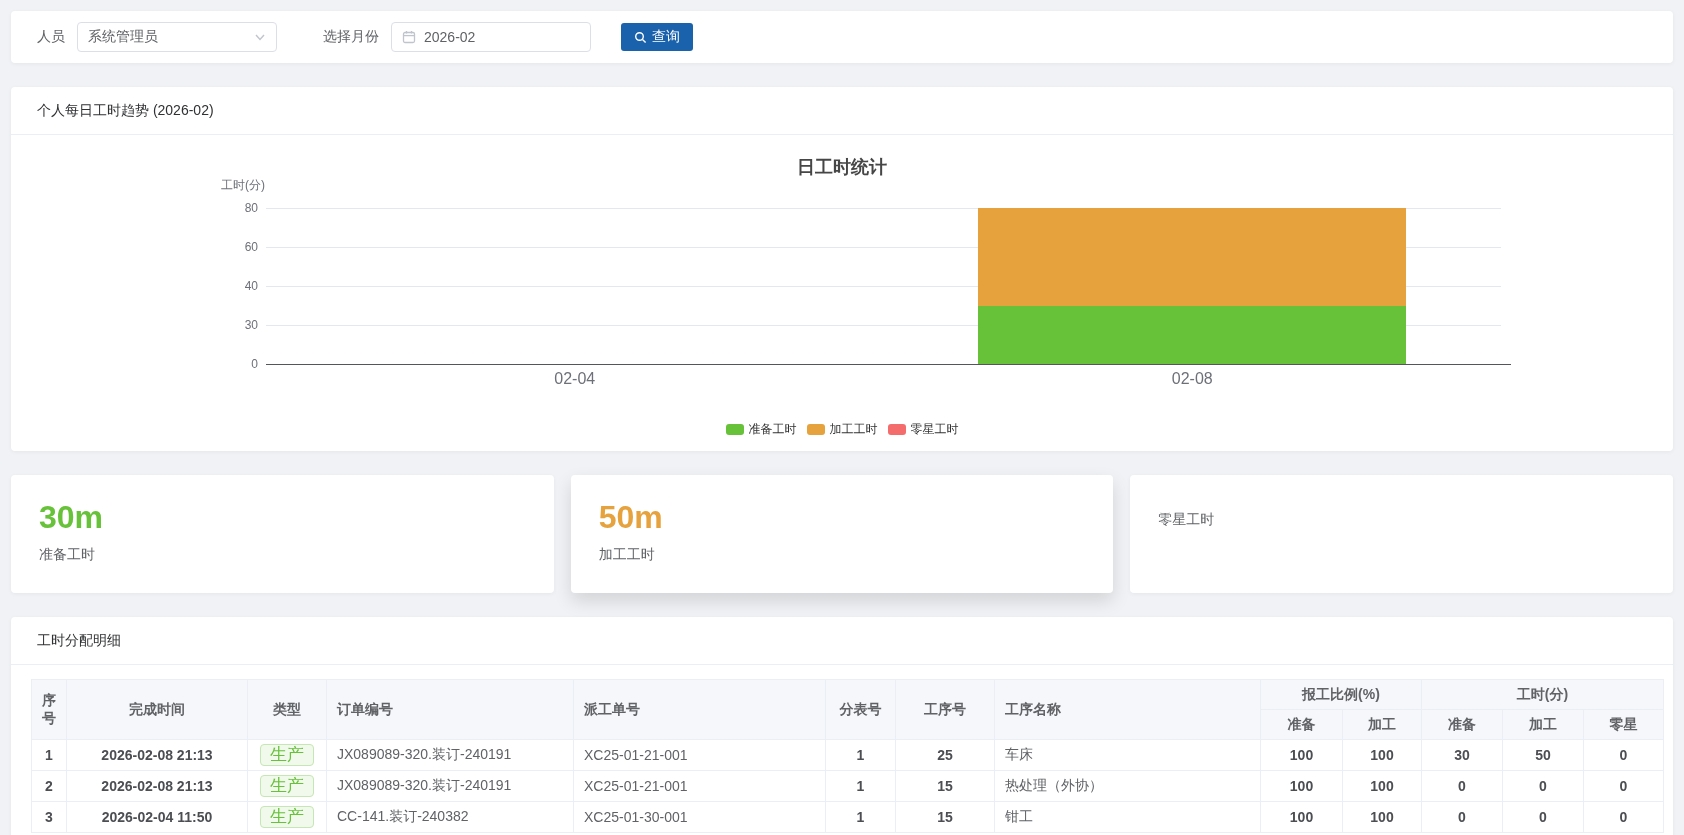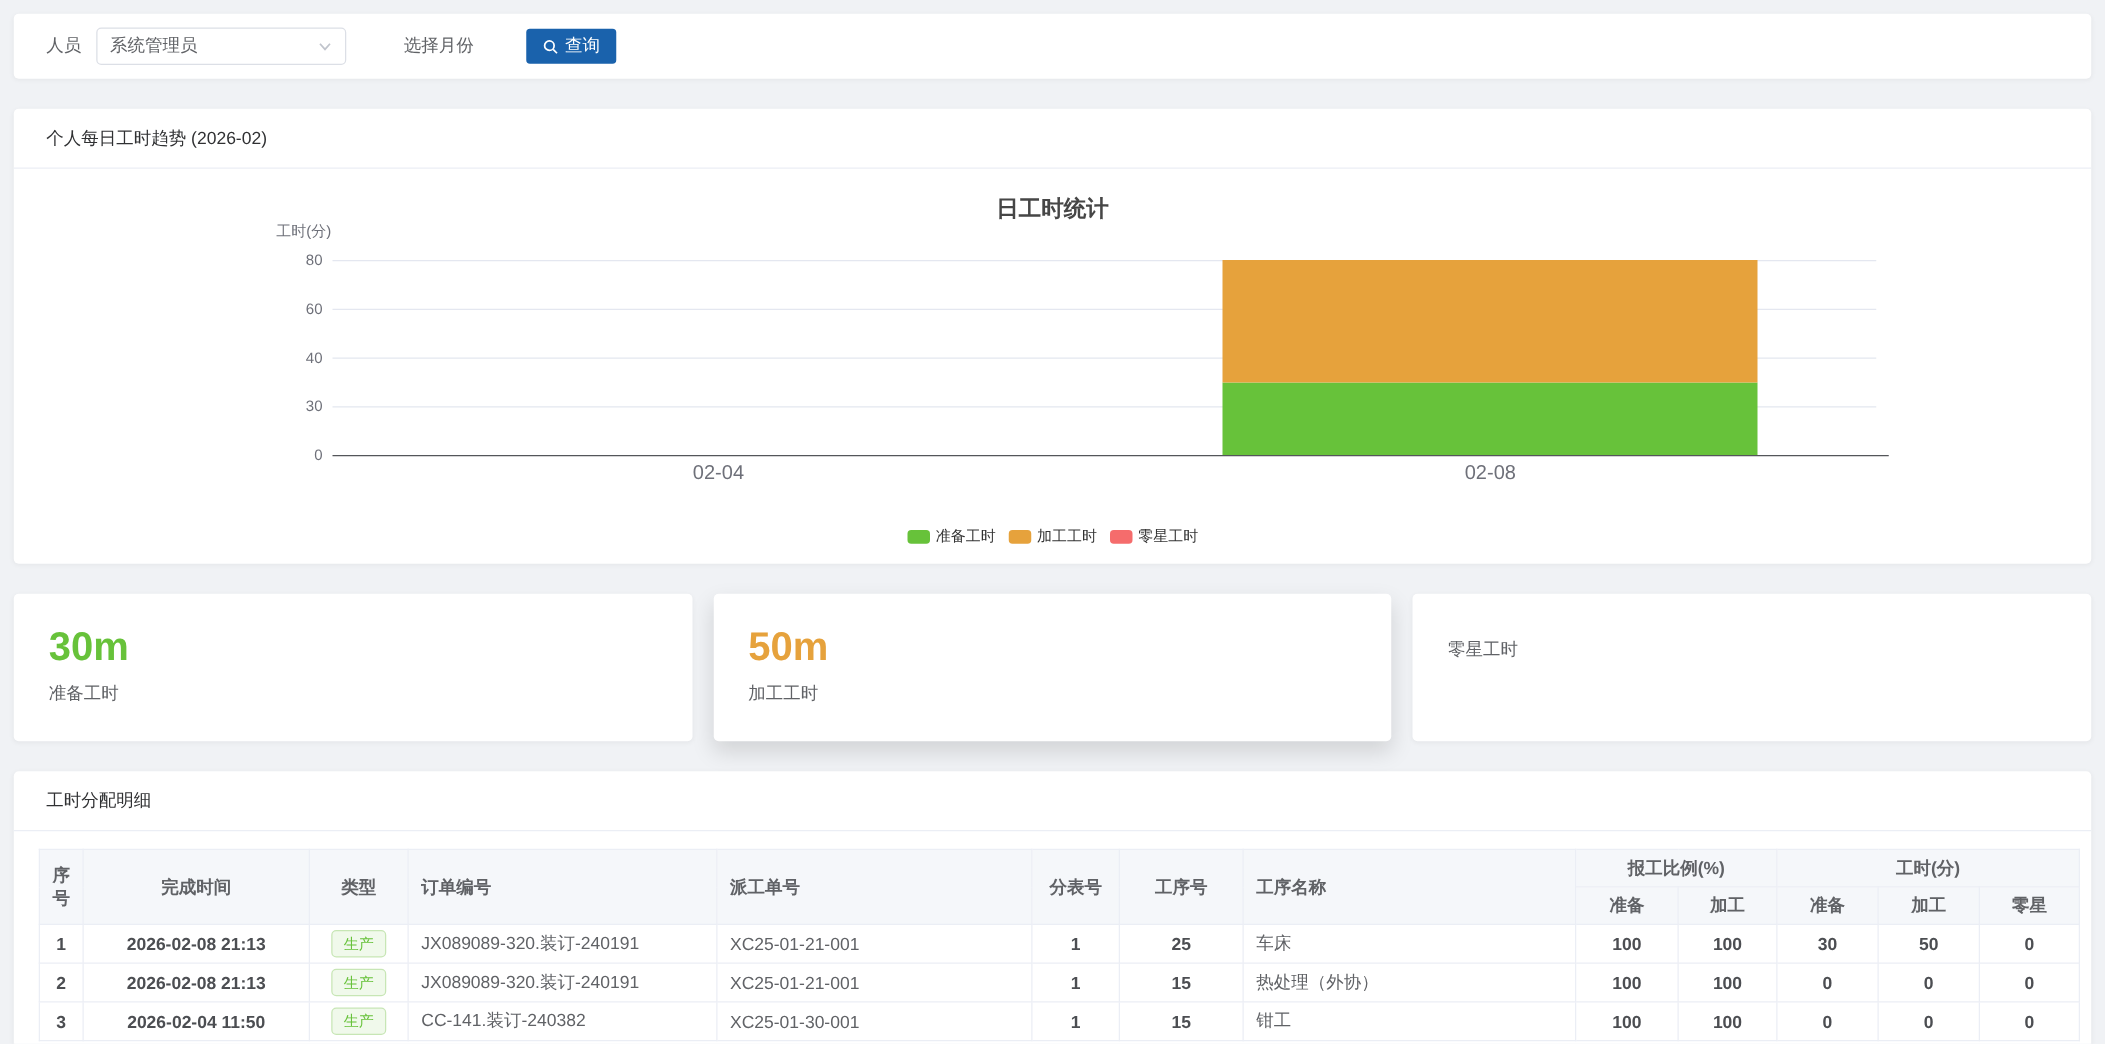--- a/index.html
+++ b/index.html
@@ -69,38 +69,47 @@
 
   
   .table-wrap { padding:14px 20px 12px 20px; }
   table { width:100%; border-collapse:collapse; table-layout:fixed; font-size:14px; }
   th, td { border:1px solid #ebeef5; padding:4px 10px; height:30px; }
   th { background:#f5f7fa; color:#606266; font-weight:600; font-size:14px; text-align:center; }
   th.left, td.left { text-align:left; }
   td { text-align:center; color:#606266; }
   td.num { font-weight:bold; color:#4c4e52; }
   .badge {
-    display:inline-block; padding:2px 9px; font-size:12px; line-height:16px;
+    display:inline-block; padding:2px 9px; font-size:17px; line-height:16px;
     border-radius:4px;
   }
 </style>
 </head>
 <body>
 
 <div class="page">
 
   <div class="card filter-card">
     <span class="filter-label">人员</span>
     <div class="select-box">
       <span>系统管理员</span>
       <svg class="icon-svg" width="12" height="12" viewBox="0 0 12 12">
         <polyline points="2,4 6,8.5 10,4" fill="none" stroke="#c0c4cc" stroke-width="1.4"></polyline>
       </svg>
     </div>
     <span class="filter-label ml46">选择月份</span>
+    <div class="date-box">
+      <svg class="icon-svg" width="14" height="14" viewBox="0 0 14 14">
+        <rect x="1.5" y="2.5" width="11" height="10" rx="1.5" fill="none" stroke="#c0c4cc" stroke-width="1.3"></rect>
+        <line x1="1.5" y1="5.6" x2="12.5" y2="5.6" stroke="#c0c4cc" stroke-width="1.3"></line>
+        <line x1="4.5" y1="1" x2="4.5" y2="3.5" stroke="#c0c4cc" stroke-width="1.3"></line>
+        <line x1="9.5" y1="1" x2="9.5" y2="3.5" stroke="#c0c4cc" stroke-width="1.3"></line>
+      </svg>
+      <span>2026-02</span>
+    </div>
     <button class="query-btn" style="background: rgb(26, 98, 172); align-items: center;">
       <svg class="icon-svg" width="13" height="13" viewBox="0 0 13 13">
         <circle cx="5.5" cy="5.5" r="3.8" fill="none" stroke="#fff" stroke-width="1.4"></circle>
         <line x1="8.5" y1="8.5" x2="11.6" y2="11.6" stroke="#fff" stroke-width="1.4"></line>
       </svg>
       <span>查询</span>
     </button>
   </div>
 
   <div class="card">

